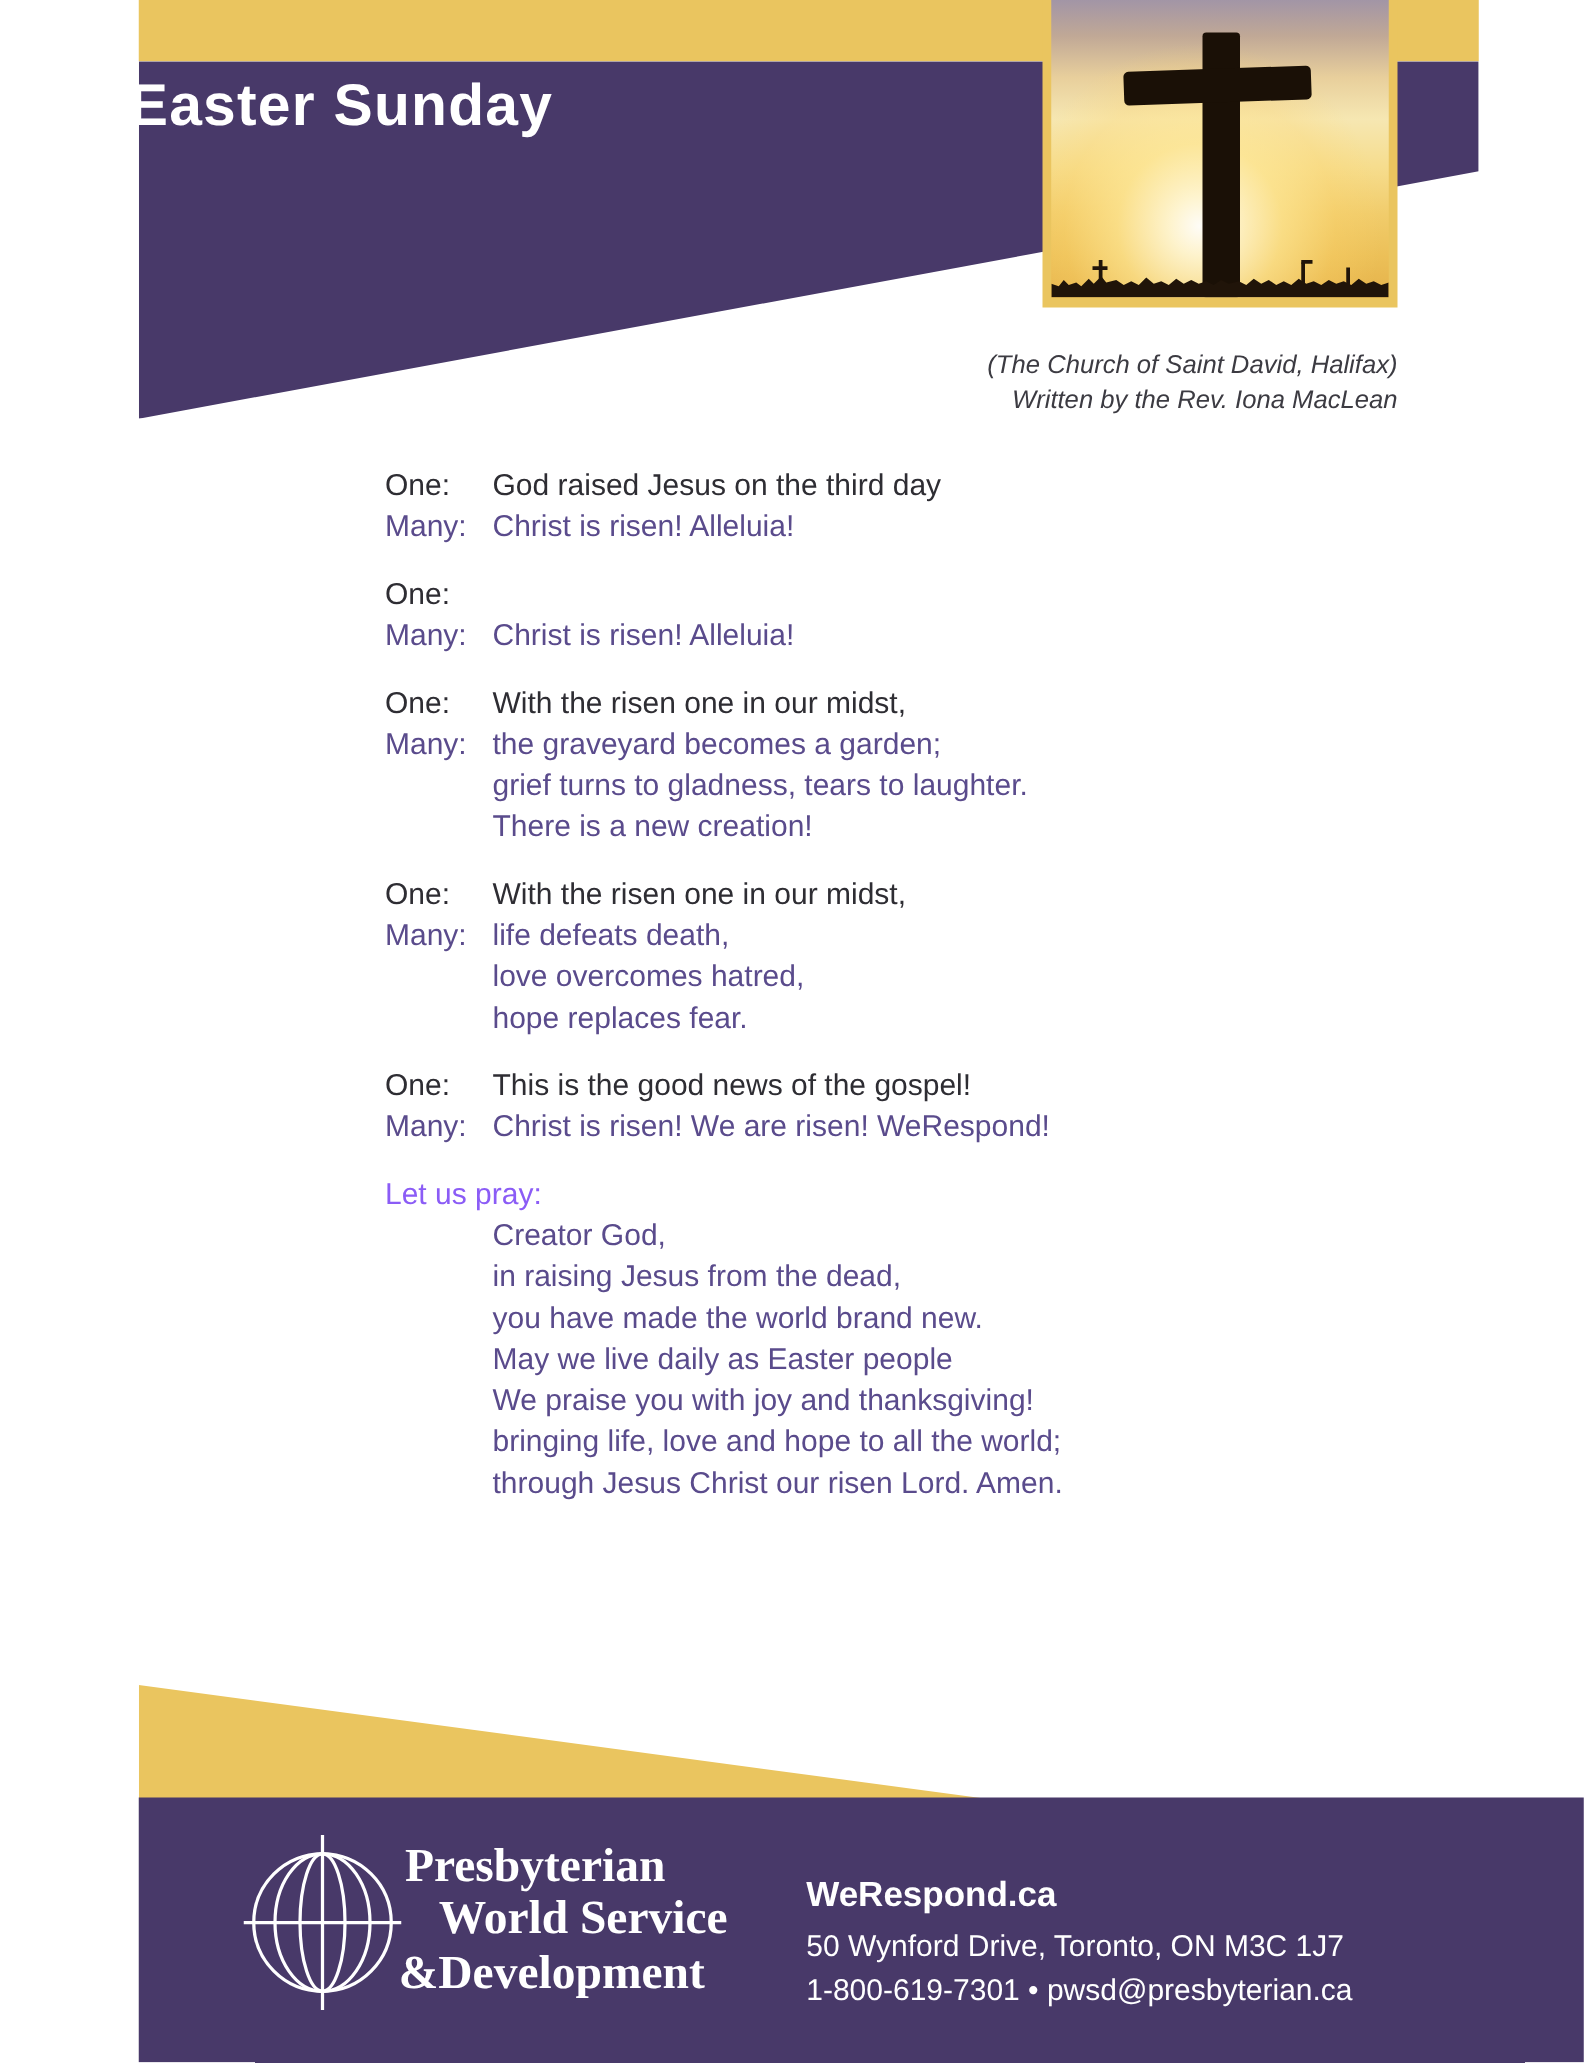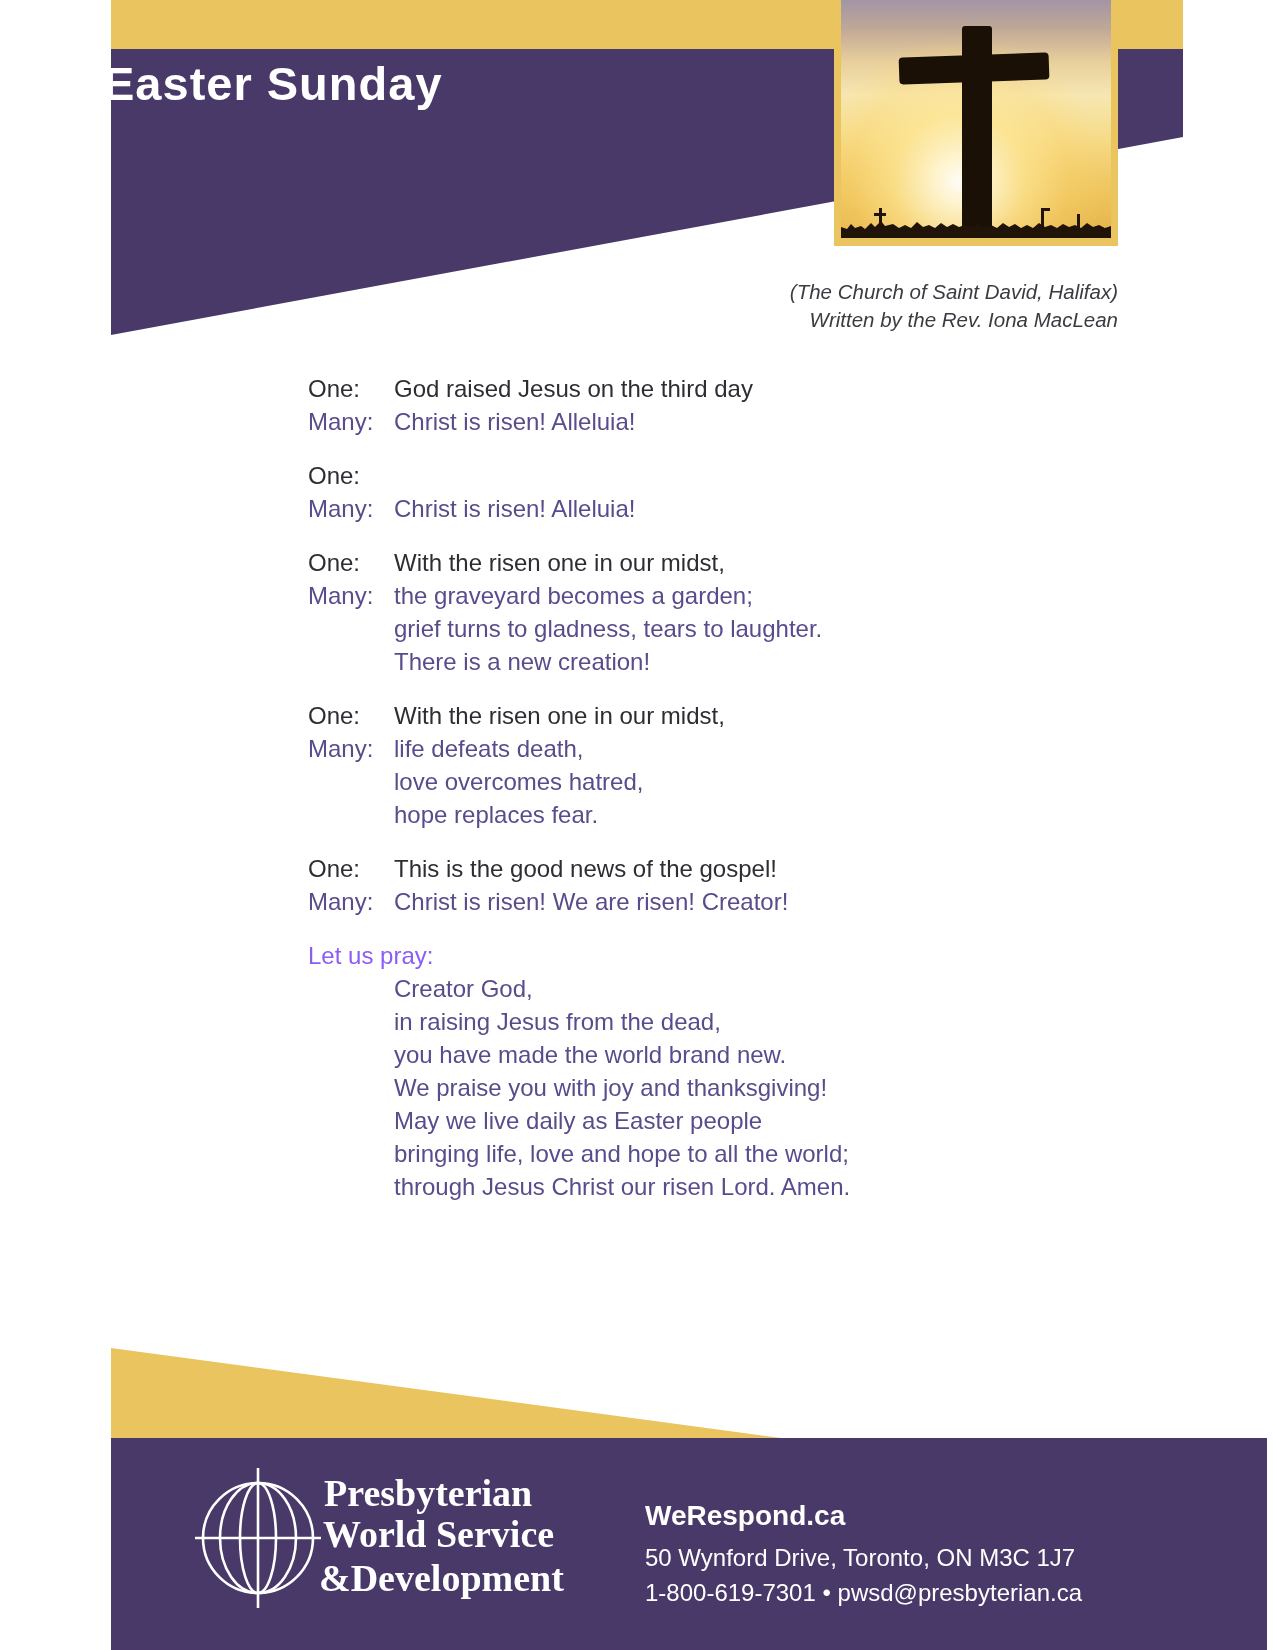--- a/index.html
+++ b/index.html
@@ -46,21 +46,21 @@
   
   .gold-wedge{
     position:absolute;left:100px;top:1348px;width:678px;height:91px;background:#eac55f;
     clip-path:polygon(0 0,100% 100%,0 100%);
   }
   .footer{position:absolute;left:100px;top:1438px;width:1156px;height:212px;background:#483969;}
   .globe{position:absolute;left:77px;top:30px;}
   .org-line{position:absolute;margin:0;color:#ffffff;font-family:"Liberation Serif",serif;
     font-size:38px;font-weight:700;line-height:1;}
   .org1{left:213px;top:36px;}
-  .org2{left:212px;top:77px;}
+  .org2{left:240px;top:77px;}
   .org3{left:208px;top:121px;}
   .contact-line{position:absolute;margin:0;color:#ffffff;line-height:1;}
   .website{left:534px;top:64px;font-size:28px;font-weight:700;}
   .address{left:534px;top:108px;font-size:24px;font-weight:500;}
   .phone{left:534px;top:143px;font-size:24px;font-weight:500;}
 </style>
 </head>
 <body>
 
 <div class="page">
@@ -154,31 +154,31 @@
       </div>
     </div>
 
     <div class="section">
       <div class="row">
         <span class="label voice-one">One:</span>
         <span class="text voice-one">This is the good news of the gospel!</span>
       </div>
       <div class="row">
         <span class="label voice-many">Many:</span>
-        <span class="text voice-many">Christ is risen! We are risen! Creator!</span>
+        <span class="text voice-many">Christ is risen! We are risen! WeRespond!</span>
       </div>
     </div>
 
     <div class="section">
       <div class="prayer-heading">Let us pray:</div>
       <div class="prayer-line">Creator God,</div>
       <div class="prayer-line">in raising Jesus from the dead,</div>
       <div class="prayer-line">you have made the world brand new.</div>
+      <div class="prayer-line">May we live daily as Easter people</div>
       <div class="prayer-line">We praise you with joy and thanksgiving!</div>
-      <div class="prayer-line">May we live daily as Easter people</div>
       <div class="prayer-line">bringing life, love and hope to all the world;</div>
       <div class="prayer-line">through Jesus Christ our risen Lord. Amen.</div>
     </div>
 
   </main>
 
   <div class="gold-wedge"></div>
   <footer class="footer">
     <svg class="globe" width="140" height="140" viewBox="0 0 140 140">
       <g stroke="#ffffff" stroke-width="2.6" fill="none">

